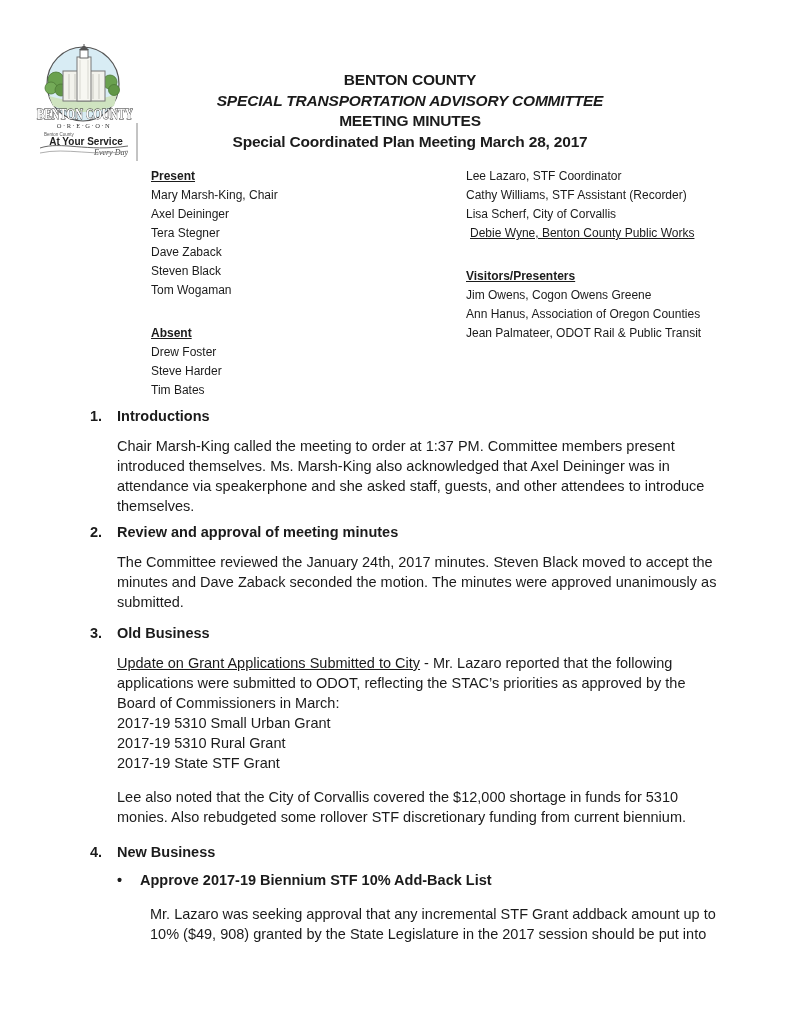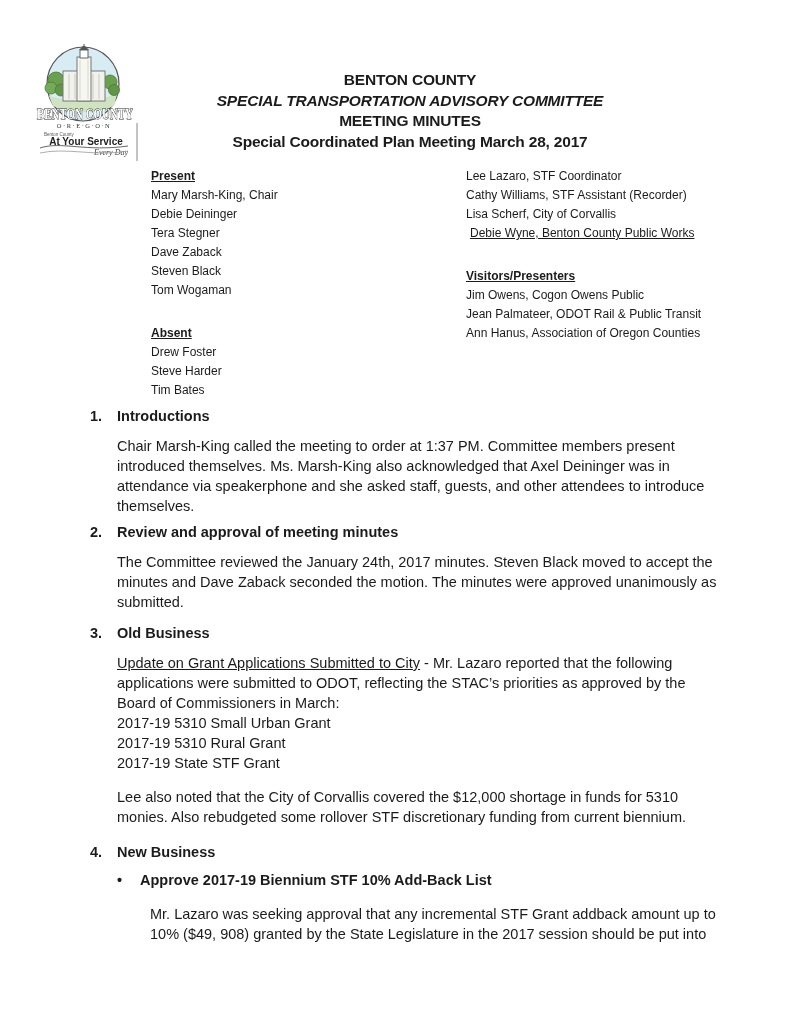--- a/index.html
+++ b/index.html
@@ -100,21 +100,21 @@
     <div class="italic">SPECIAL TRANSPORTATION ADVISORY COMMITTEE</div>
     <div>MEETING MINUTES</div>
     <div>Special Coordinated Plan Meeting March 28, 2017</div>
   </div>
 
   <div class="attendance">
     <div class="att-col-left">
       <div class="att-group">
         <div class="att-heading">Present</div>
         <div class="att-item">Mary Marsh-King, Chair</div>
-        <div class="att-item">Debie Deininger</div>
+        <div class="att-item">Axel Deininger</div>
         <div class="att-item">Tera Stegner</div>
         <div class="att-item">Dave Zaback</div>
         <div class="att-item">Steven Black</div>
         <div class="att-item">Tom Wogaman</div>
       </div>
       <div class="att-group">
         <div class="att-heading">Absent</div>
         <div class="att-item">Drew Foster</div>
         <div class="att-item">Steve Harder</div>
         <div class="att-item">Tim Bates</div>
@@ -122,23 +122,23 @@
     </div>
     <div class="att-col-right">
       <div class="att-group staff-group">
         <div class="att-item">Lee Lazaro, STF Coordinator</div>
         <div class="att-item">Cathy Williams, STF Assistant (Recorder)</div>
         <div class="att-item">Lisa Scherf, City of Corvallis</div>
         <div class="att-item">Debie Wyne, Benton County Public Works</div>
       </div>
       <div class="att-group">
         <div class="att-heading">Visitors/Presenters</div>
-        <div class="att-item">Jim Owens, Cogon Owens Public</div>
+        <div class="att-item">Jim Owens, Cogon Owens Greene</div>
+        <div class="att-item">Ann Hanus, Association of Oregon Counties</div>
         <div class="att-item">Jean Palmateer, ODOT Rail &amp; Public Transit</div>
-        <div class="att-item">Ann Hanus, Association of Oregon Counties</div>
       </div>
     </div>
   </div>
 
   <div class="section sec-1">
     <div class="sec-head">
       <span class="sec-num">1.</span>
       <span>Introductions</span>
     </div>
     <div class="sec-body">Chair Marsh-King called the meeting to order at 1:37 PM.  Committee members present introduced themselves.  Ms. Marsh-King also acknowledged that Axel Deininger was in attendance via speakerphone and she asked staff, guests, and other attendees to introduce themselves.</div>

